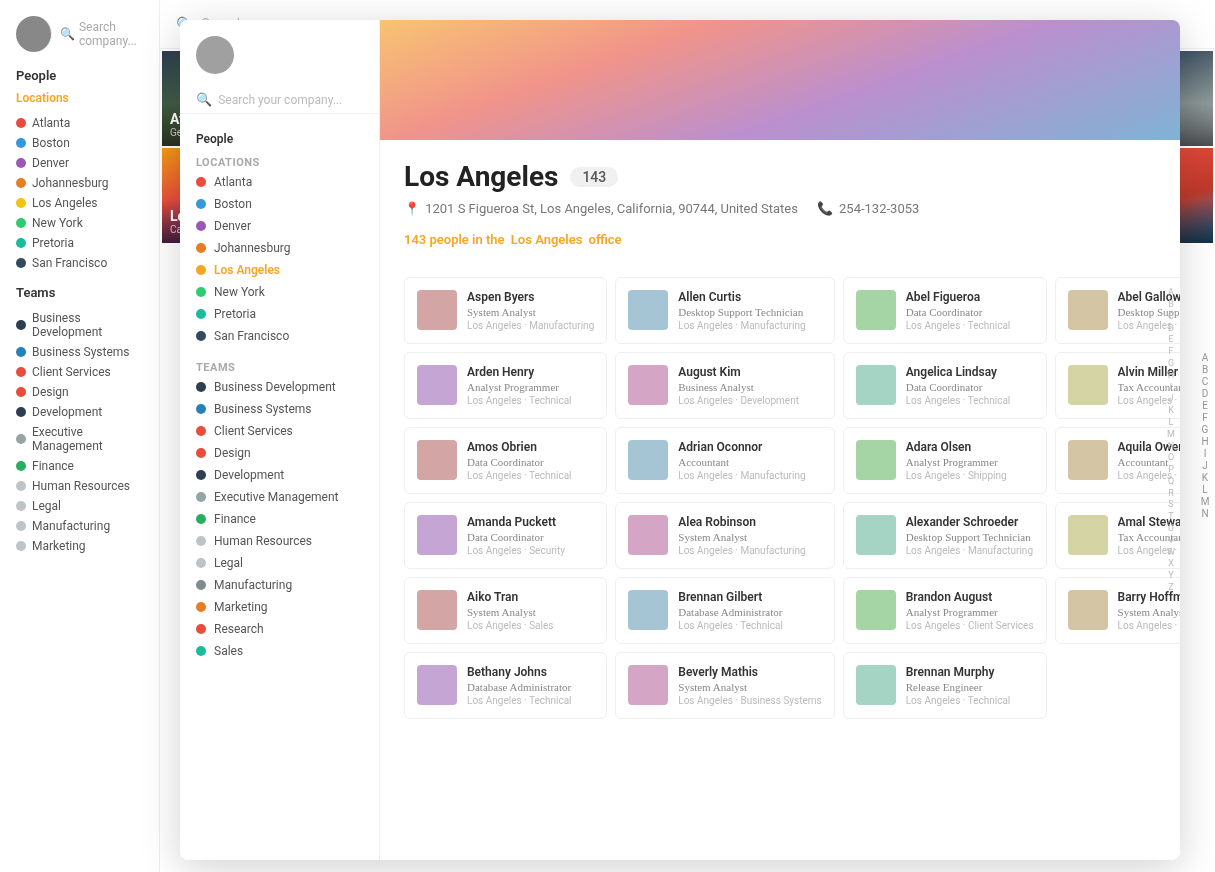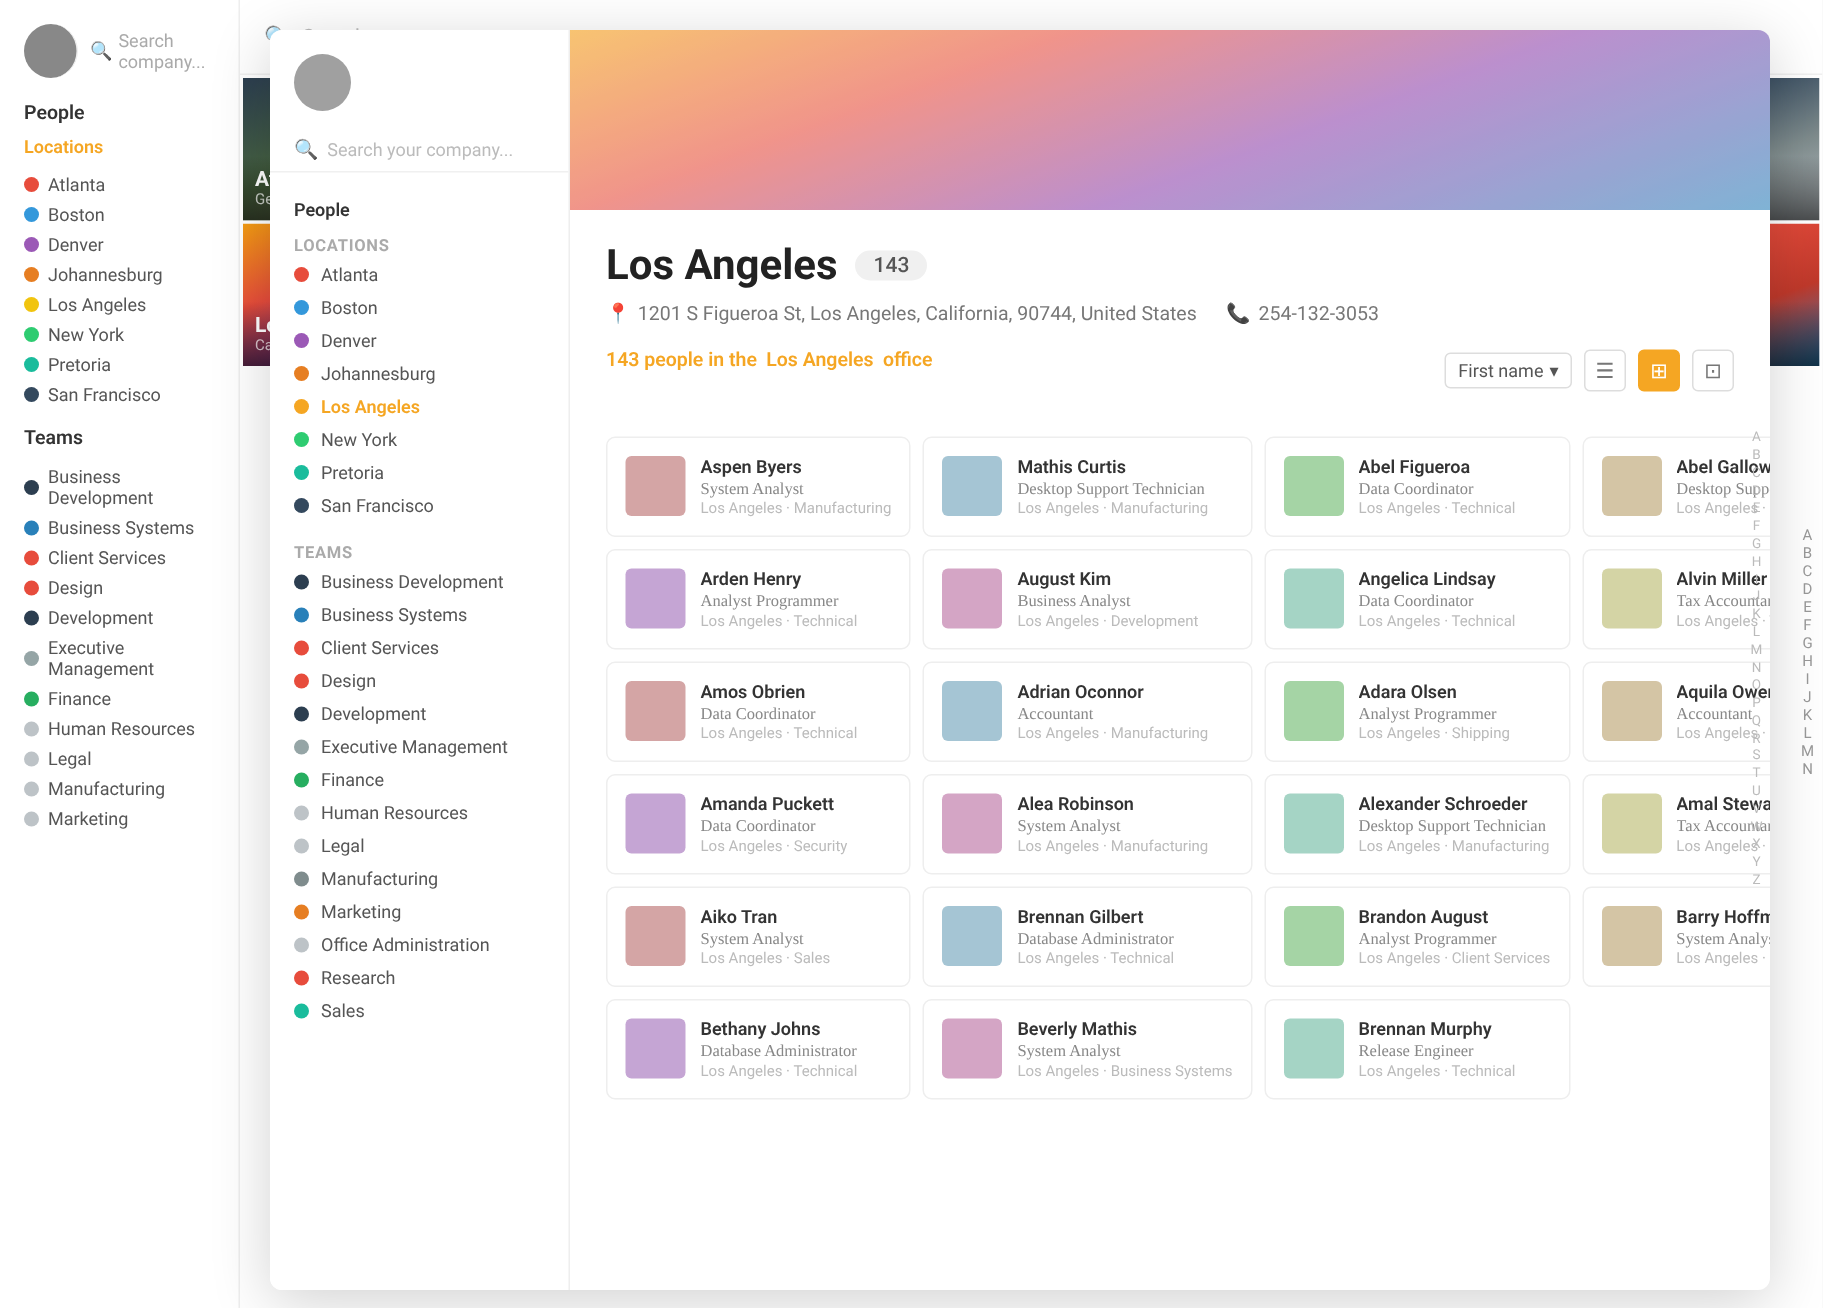--- a/index.html
+++ b/index.html
@@ -354,24 +354,20 @@
         </div>
         <div class="overlay-nav-item">
           <span style="width:10px;height:10px;border-radius:50%;background:#7f8c8d;flex-shrink:0;display:inline-block;"></span>
           <span>Manufacturing</span>
         </div>
         <div class="overlay-nav-item">
           <span style="width:10px;height:10px;border-radius:50%;background:#e67e22;flex-shrink:0;display:inline-block;"></span>
           <span>Marketing</span>
         </div>
         <div class="overlay-nav-item">
-          <span style="width:10px;height:10px;border-radius:50%;background:#bdc3c7;flex-shrink:0;display:inline-block;"></span>
-          <span>Office Administration</span>
-        </div>
-        <div class="overlay-nav-item">
           <span style="width:10px;height:10px;border-radius:50%;background:#e74c3c;flex-shrink:0;display:inline-block;"></span>
           <span>Research</span>
         </div>
         <div class="overlay-nav-item">
           <span style="width:10px;height:10px;border-radius:50%;background:#1abc9c;flex-shrink:0;display:inline-block;"></span>
           <span>Sales</span>
         </div>
       </div>
   </div>
 
@@ -397,44 +393,35 @@
           <span>254-132-3053</span>
         </div>
       </div>
 
       <div style="display:flex;justify-content:space-between;margin-bottom:14px;">
         <div class="city-people-count">
           <span>143 people in the</span>
           <span style="color:#f5a623;font-weight:600;margin:0 3px;">Los Angeles</span>
           <span>office</span>
         </div>
-        <div class="controls-bar">
-          <div class="sort-select">
-            <span>First name</span>
-            <span>▾</span>
-          </div>
-          <div class="view-btn">☰</div>
-          <div class="view-btn active">⊞</div>
-          <div class="view-btn">⊡</div>
-        </div>
       </div>
 
       <div class="people-grid" id="people-grid">
           <div class="person-card">
     <div class="person-avatar" style="background:#d4a5a5;border-radius:4px;"></div>
     <div class="person-info">
       <div class="person-name">Aspen Byers</div>
       <div class="person-role">System Analyst</div>
       <div class="person-loc">Los Angeles · Manufacturing</div>
     </div>
   </div>
           <div class="person-card">
     <div class="person-avatar" style="background:#a5c5d4;border-radius:4px;"></div>
     <div class="person-info">
-      <div class="person-name">Mathis Curtis</div>
+      <div class="person-name">Allen Curtis</div>
       <div class="person-role">Desktop Support Technician</div>
       <div class="person-loc">Los Angeles · Manufacturing</div>
     </div>
   </div>
           <div class="person-card">
     <div class="person-avatar" style="background:#a5d4a5;border-radius:4px;"></div>
     <div class="person-info">
       <div class="person-name">Abel Figueroa</div>
       <div class="person-role">Data Coordinator</div>
       <div class="person-loc">Los Angeles · Technical</div>

